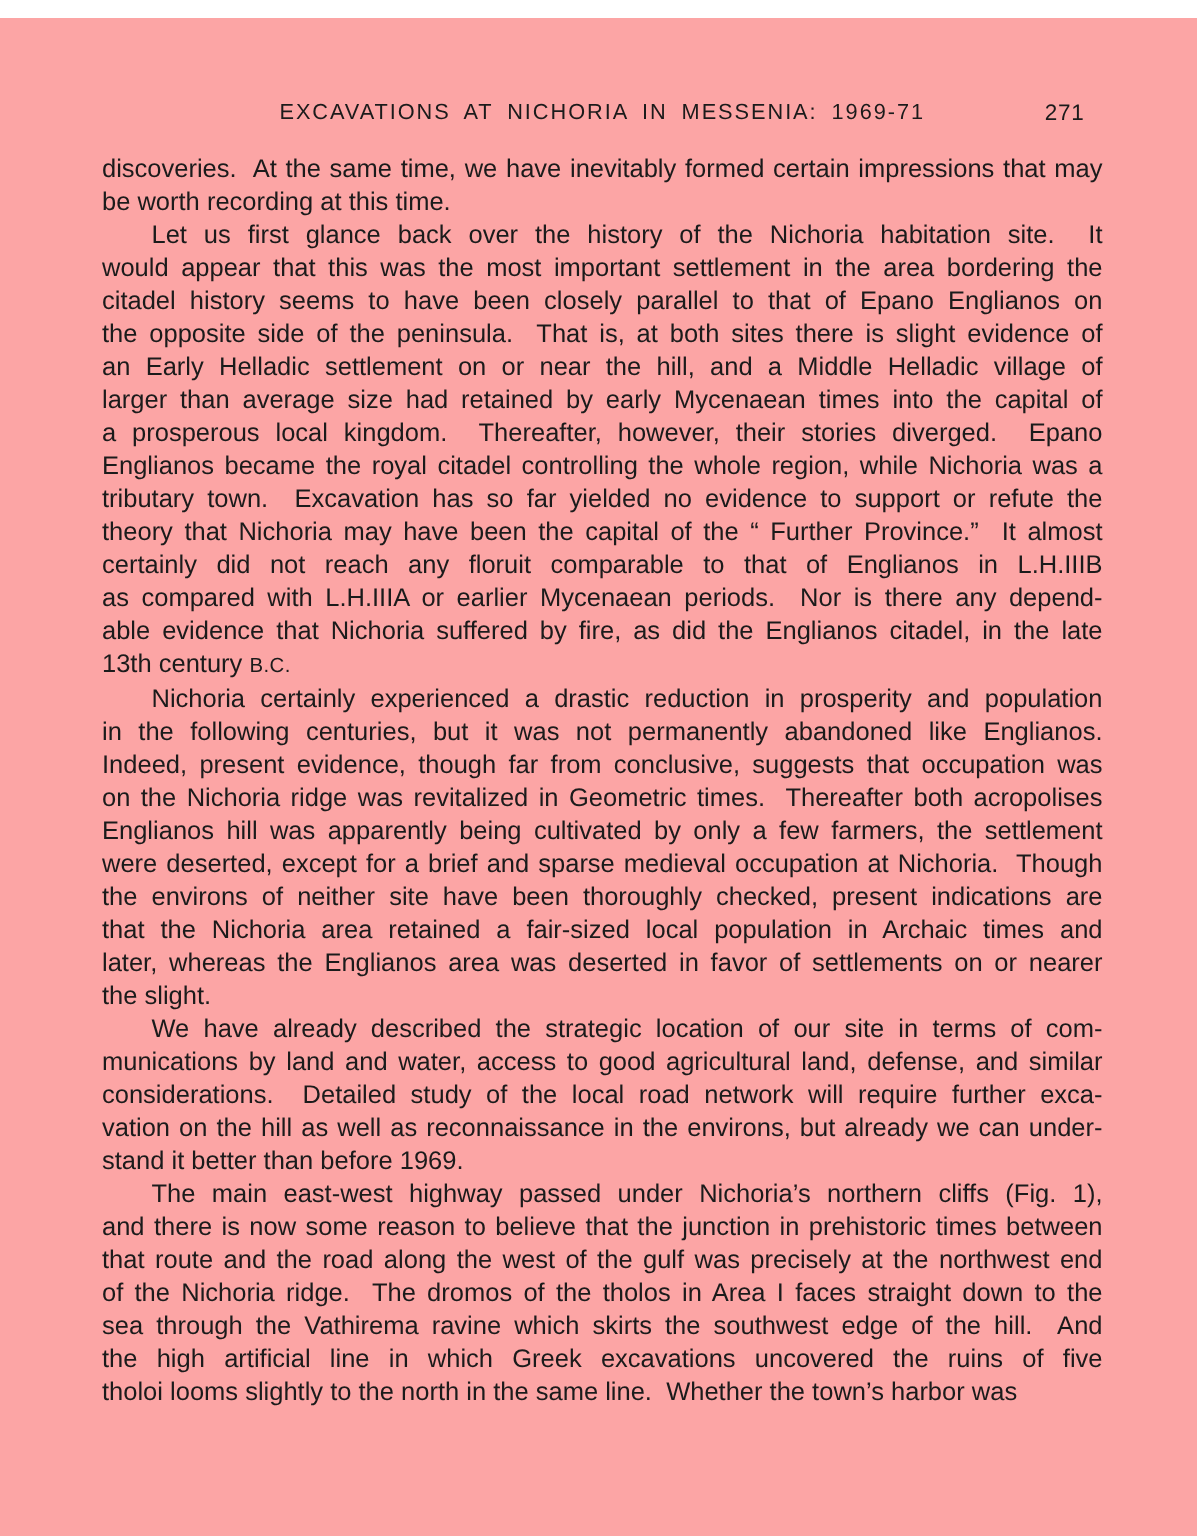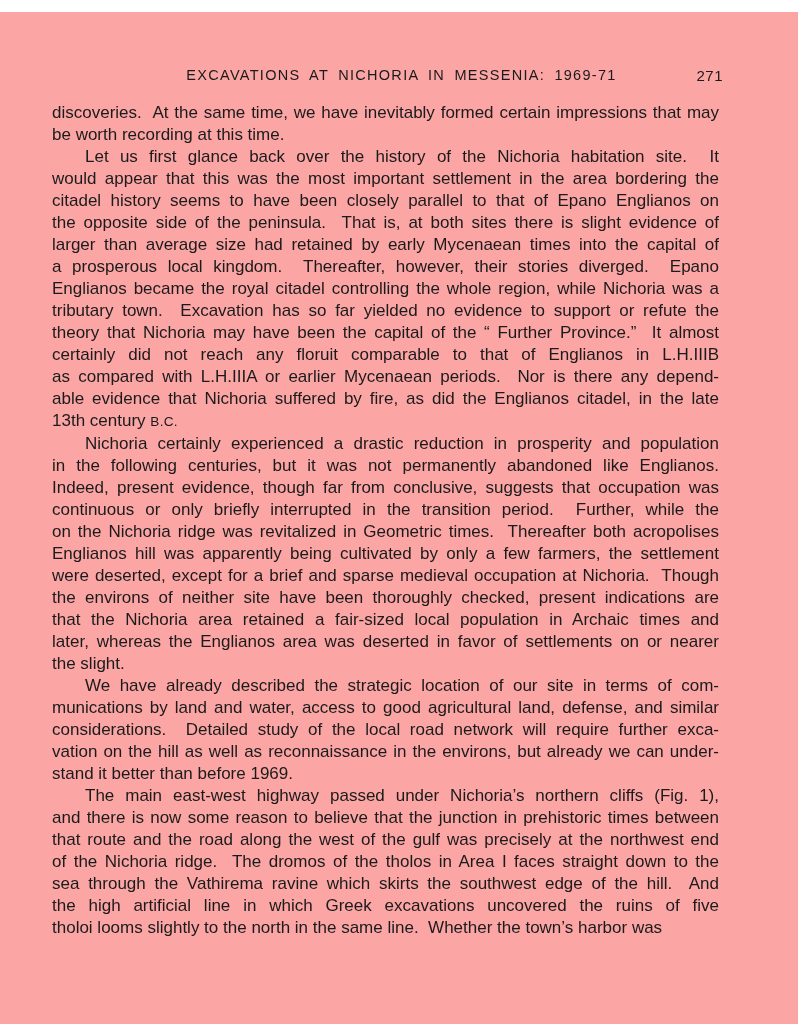--- a/index.html
+++ b/index.html
@@ -33,21 +33,21 @@
   }
   .page-number {
     position: absolute;
     right: 12px;
     top: 0;
     font-size: 15px;
     letter-spacing: 0.5px;
   }
   .body-text {
     position: absolute;
-    left: 52px;
+    left: 68px;
     top: 90px;
     width: 667px;
     font-size: 17px;
     line-height: 22px;
   }
   .paragraph { margin: 0; }
   .line {
     text-align: justify;
     text-align-last: justify;
   }
@@ -69,35 +69,35 @@
   <div class="body-text" id="body-text">
       <div class="paragraph">
         <div class="line">discoveries.&nbsp; At the same time, we have inevitably formed certain impressions that may</div>
         <div class="line last">be worth recording at this time.</div>
       </div>
       <div class="paragraph">
         <div class="line indent">Let us first glance back over the history of the Nichoria habitation site.&nbsp; It</div>
         <div class="line">would appear that this was the most important settlement in the area bordering the</div>
         <div class="line">citadel history seems to have been closely parallel to that of Epano Englianos on</div>
         <div class="line">the opposite side of the peninsula.&nbsp; That is, at both sites there is slight evidence of</div>
+        <div class="line">an Early Helladic settlement on or near the hill, and a Middle Helladic village of</div>
         <div class="line">larger than average size had retained by early Mycenaean times into the capital of</div>
         <div class="line">a prosperous local kingdom.&nbsp; Thereafter, however, their stories diverged.&nbsp; Epano</div>
         <div class="line">Englianos became the royal citadel controlling the whole region, while Nichoria was a</div>
         <div class="line">tributary town.&nbsp; Excavation has so far yielded no evidence to support or refute the</div>
         <div class="line">theory that Nichoria may have been the capital of the “ Further Province.”&nbsp; It almost</div>
         <div class="line">certainly did not reach any floruit comparable to that of Englianos in L.H.IIIB</div>
         <div class="line">as compared with L.H.IIIA or earlier Mycenaean periods.&nbsp; Nor is there any depend-</div>
         <div class="line">able evidence that Nichoria suffered by fire, as did the Englianos citadel, in the late</div>
         <div class="line last">13th century <span class="smallcaps">B.C.</span></div>
       </div>
       <div class="paragraph">
         <div class="line indent">Nichoria certainly experienced a drastic reduction in prosperity and population</div>
         <div class="line">in the following centuries, but it was not permanently abandoned like Englianos.</div>
         <div class="line">Indeed, present evidence, though far from conclusive, suggests that occupation was</div>
-        <div class="line">continuous or only briefly interrupted in the transition period.&nbsp; Further, while the</div>
         <div class="line">on the Nichoria ridge was revitalized in Geometric times.&nbsp; Thereafter both acropolises</div>
         <div class="line">Englianos hill was apparently being cultivated by only a few farmers, the settlement</div>
         <div class="line">were deserted, except for a brief and sparse medieval occupation at Nichoria.&nbsp; Though</div>
         <div class="line">the environs of neither site have been thoroughly checked, present indications are</div>
         <div class="line">that the Nichoria area retained a fair-sized local population in Archaic times and</div>
         <div class="line">later, whereas the Englianos area was deserted in favor of settlements on or nearer</div>
         <div class="line last">the slight.</div>
       </div>
       <div class="paragraph">
         <div class="line indent">We have already described the strategic location of our site in terms of com-</div>

